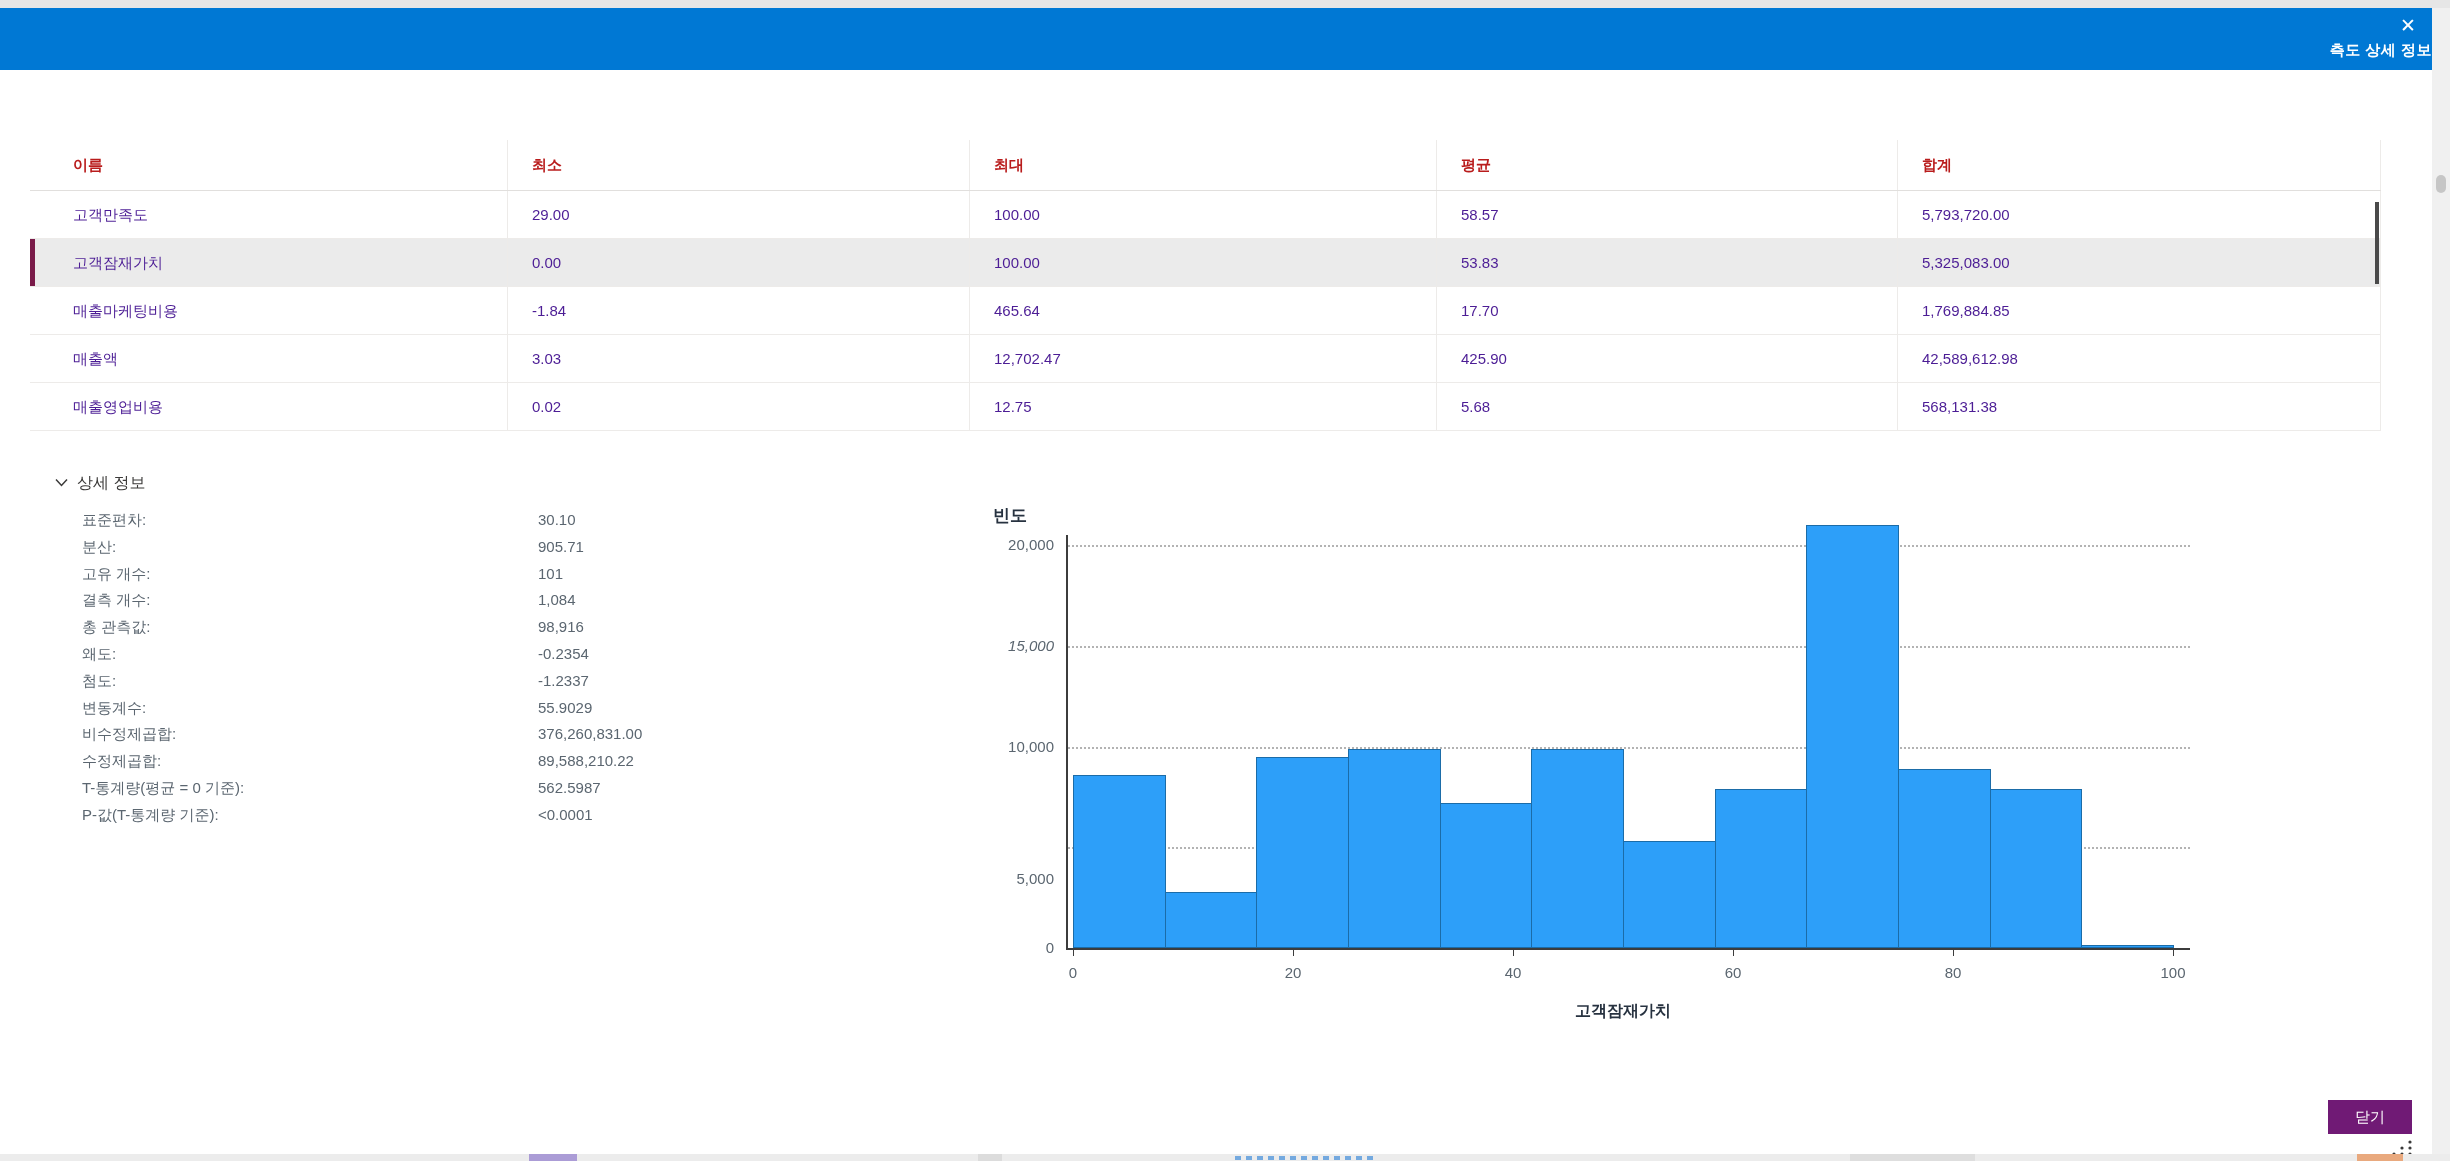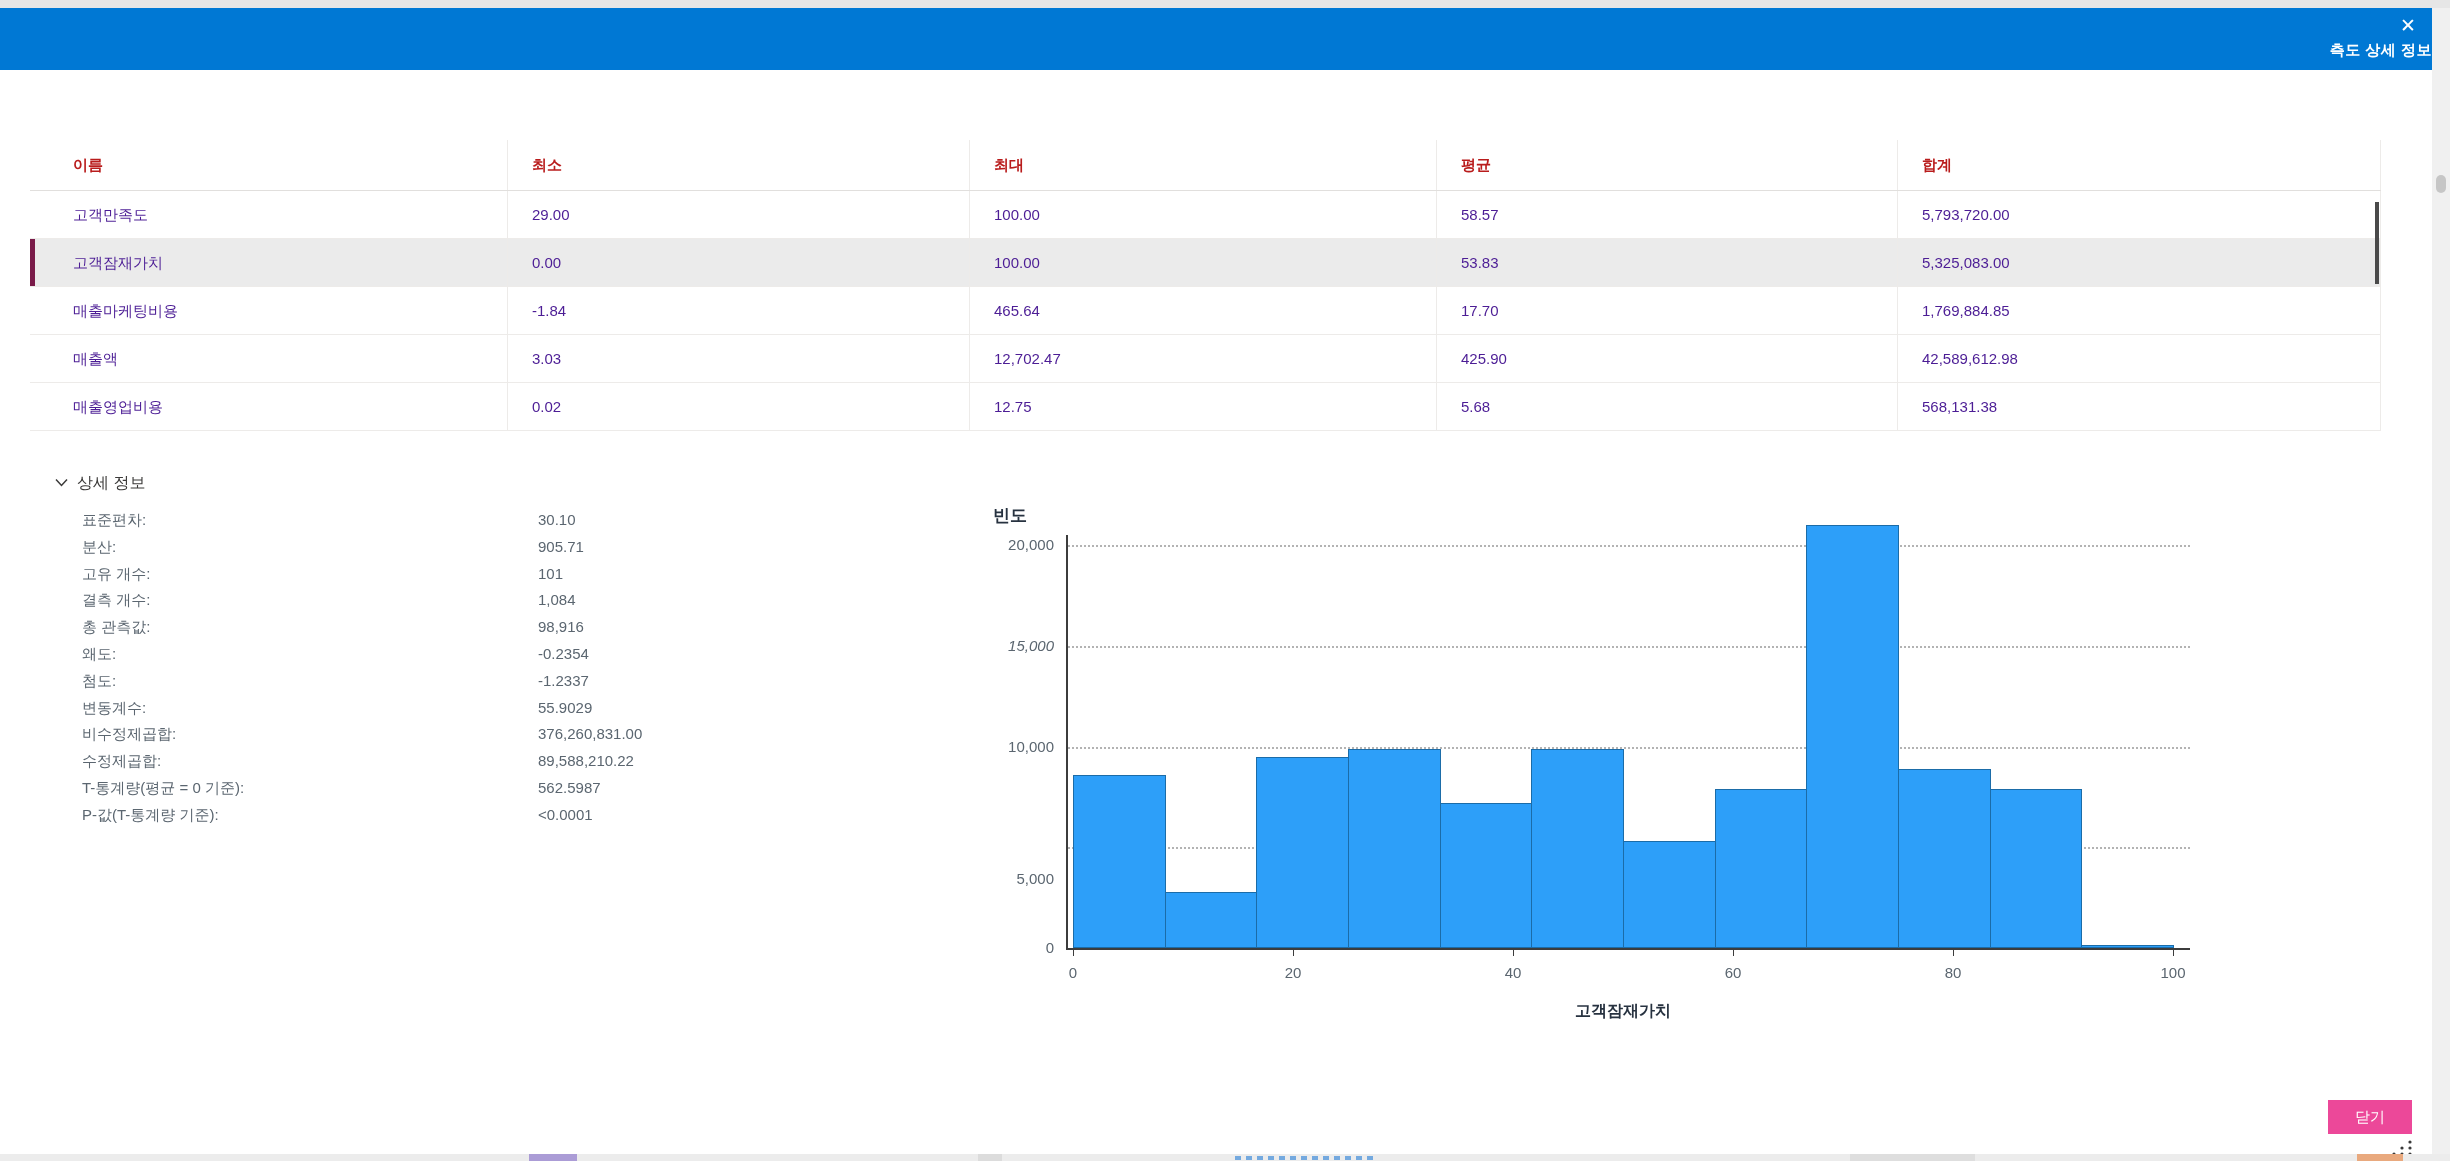--- a/index.html
+++ b/index.html
@@ -47,21 +47,21 @@
   .yaxis{position:absolute;left:1066px;top:527px;width:2px;height:415px;background:#3c3c3c;}
   .xaxis{position:absolute;left:1066px;top:940px;width:1124px;height:2px;background:#3c3c3c;}
   .gridline{position:absolute;left:1068px;width:1122px;height:0;border-top:2px dotted #b3b3b3;}
   .ytick{position:absolute;left:944px;width:110px;text-align:right;font-size:15px;color:#5b6670;
     height:22px;line-height:22px;}
   .bar{position:absolute;background:#2D9FF9;border:1px solid #1B6CA8;box-sizing:border-box;}
   .xtickmark{position:absolute;width:1px;height:6px;top:942px;background:#3c3c3c;}
   .xticklabel{position:absolute;top:956px;width:80px;text-align:center;font-size:15px;color:#5b6670;}
 
   
-  .close-btn{position:absolute;left:2328px;top:1092px;width:84px;height:34px;background:#ec4899;
+  .close-btn{position:absolute;left:2328px;top:1092px;width:84px;height:34px;background:#701a75;
     color:#fff;border:none;font-size:15px;font-family:inherit;cursor:pointer;}
   .resize-grip{position:absolute;left:2390px;top:1130px;cursor:nwse-resize;}
 
   
   .right-strip{position:absolute;left:2432px;top:8px;width:18px;height:1153px;background:#f0f0f0;}
   .right-thumb{position:absolute;left:4px;top:167px;width:10px;height:18px;background:#c6c6c6;border-radius:5px;}
   .bottom-strip{position:absolute;left:0;top:1154px;width:2450px;height:7px;background:#ececec;}
   .frag{position:absolute;top:0;height:7px;}
   .frag-purple{left:529px;width:48px;background:#ab9cd6;}
   .frag-grey{left:1850px;width:125px;background:#dedede;}

